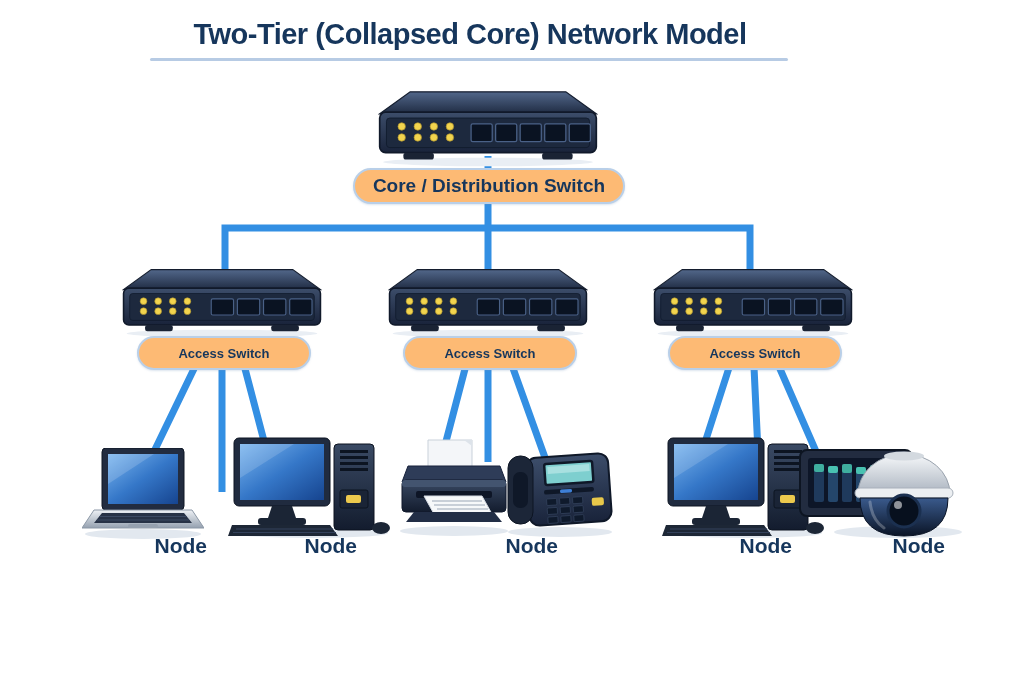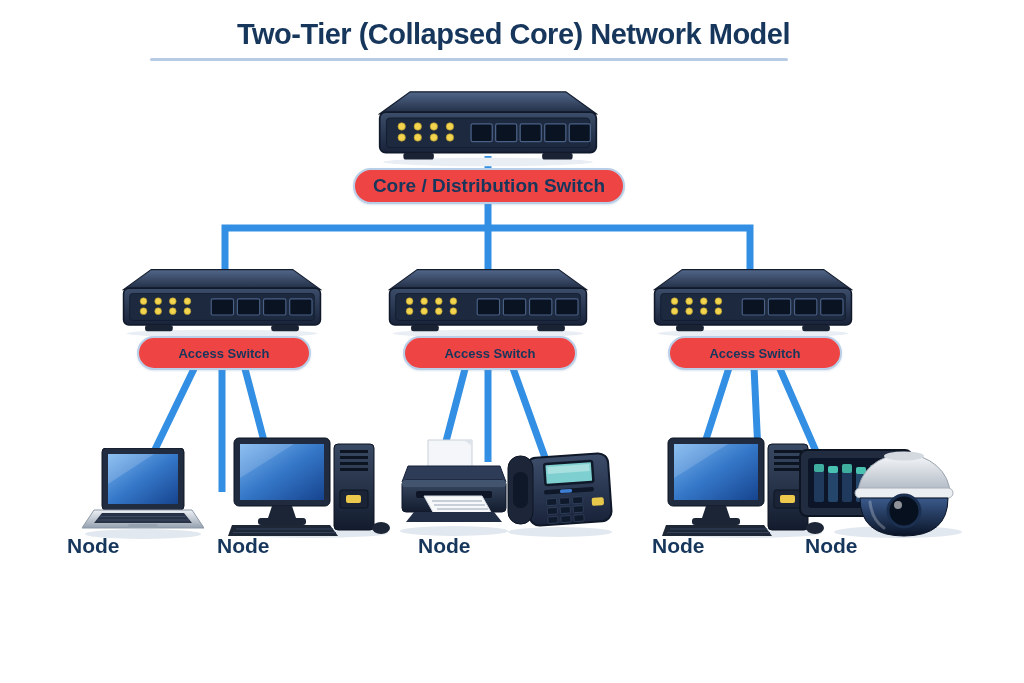--- a/index.html
+++ b/index.html
@@ -1,39 +1,39 @@
 <!DOCTYPE html>
 <html><head>
 <meta charset="utf-8">
 <style>
   html,body{margin:0;padding:0;background:#ffffff;}
   #canvas{
     position:relative;width:1024px;height:683px;background:#ffffff;overflow:hidden;
     font-family:"Liberation Sans", sans-serif;
   }
   .title{
-    position:absolute;left:150px;top:18px;width:640px;text-align:right;
+    position:absolute;left:150px;top:18px;width:640px;text-align:center;
     font-size:29px;font-weight:bold;color:#16365c;letter-spacing:-0.5px;white-space:nowrap;
   }
   .title-underline{
     position:absolute;left:150px;top:58px;width:638px;height:3px;
     background:#b7cbe4;border-radius:2px;
   }
   .lines-layer{position:absolute;left:0;top:0;z-index:1;}
   .pill{
-    position:absolute;z-index:3;background:#ef4444;border:2px solid #b9cfe8;
+    position:absolute;z-index:3;background:#fdba74;border:2px solid #b9cfe8;
     border-radius:999px;display:flex;align-items:center;justify-content:center;
     color:#16365c;font-weight:bold;box-shadow:0 1px 2px rgba(120,150,190,0.25);
     white-space:nowrap;
   }
   .pill-core{left:353px;top:168px;width:268px;height:32px;font-size:19px;}
   .pill-access{top:336px;width:170px;height:30px;font-size:13px;}
   .dev{position:absolute;z-index:2;}
   .node-label{
-    position:absolute;top:534px;width:140px;text-align:left;z-index:3;
+    position:absolute;top:534px;width:140px;text-align:right;z-index:3;
     font-size:21px;font-weight:bold;color:#16365c;
   }
 </style>
 </head>
 <body>
 
 <div id="canvas">
 
   <svg width="0" height="0" style="position:absolute" aria-hidden="true">
     <defs>

